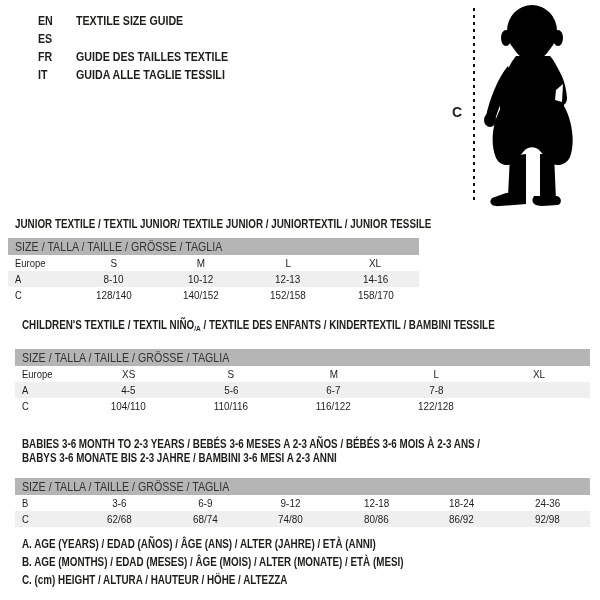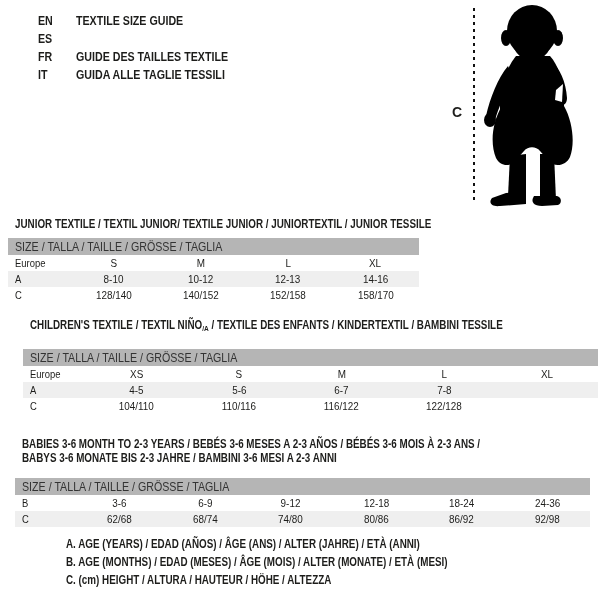--- a/index.html
+++ b/index.html
@@ -26,21 +26,21 @@
   .trow{display:grid;height:16px;line-height:16px;font-size:11.5px;}
   .g5{grid-template-columns:62px repeat(4,1fr);}
   .g6{grid-template-columns:62px repeat(5,1fr);}
   .g7{grid-template-columns:62px repeat(6,1fr);}
   .shaded{background:#efefef;}
   .tc{text-align:center;}
   .tc.lbl{text-align:left;padding-left:7px;}
   .sub{font-size:8px;vertical-align:-2px;}
   
   .foot{position:absolute;left:22px;top:535px;font-weight:700;font-size:12px;}
-  .foot div{height:18px;line-height:18px;margin-left:44px;}
+  .foot div{height:18px;line-height:18px;}
 </style>
 </head>
 <body>
 
 <div class="page">
 
   <div class="lang">
     <div class="lang-row">
       <span><span class="cx">EN</span></span>
       <span><span class="cx">TEXTILE SIZE GUIDE</span></span>
@@ -102,21 +102,21 @@
     </div>
     <div class="trow g5">
       <div class="tc lbl"><span class="cx">C</span></div>
       <div class="tc"><span class="cc">128/140</span></div>
       <div class="tc"><span class="cc">140/152</span></div>
       <div class="tc"><span class="cc">152/158</span></div>
       <div class="tc"><span class="cc">158/170</span></div>
     </div>
   </section>
 
-  <section class="tbl" style="left:23px;top:318px;width:575px;">
+  <section class="tbl" style="left:15px;top:318px;width:575px;">
     <div class="t-title">
       <span class="cx"><span>CHILDREN'S TEXTILE / TEXTIL NIÑO</span><span class="sub">/A</span><span> / TEXTILE DES ENFANTS / KINDERTEXTIL / BAMBINI TESSILE</span></span>
     </div>
     <div class="size-bar sb-mt13">
       <span class="cx">SIZE / TALLA / TAILLE / GRÖSSE / TAGLIA</span>
     </div>
     <div class="trow g6">
       <div class="tc lbl"><span class="cx">Europe</span></div>
       <div class="tc"><span class="cc">XS</span></div>
       <div class="tc"><span class="cc">S</span></div>

